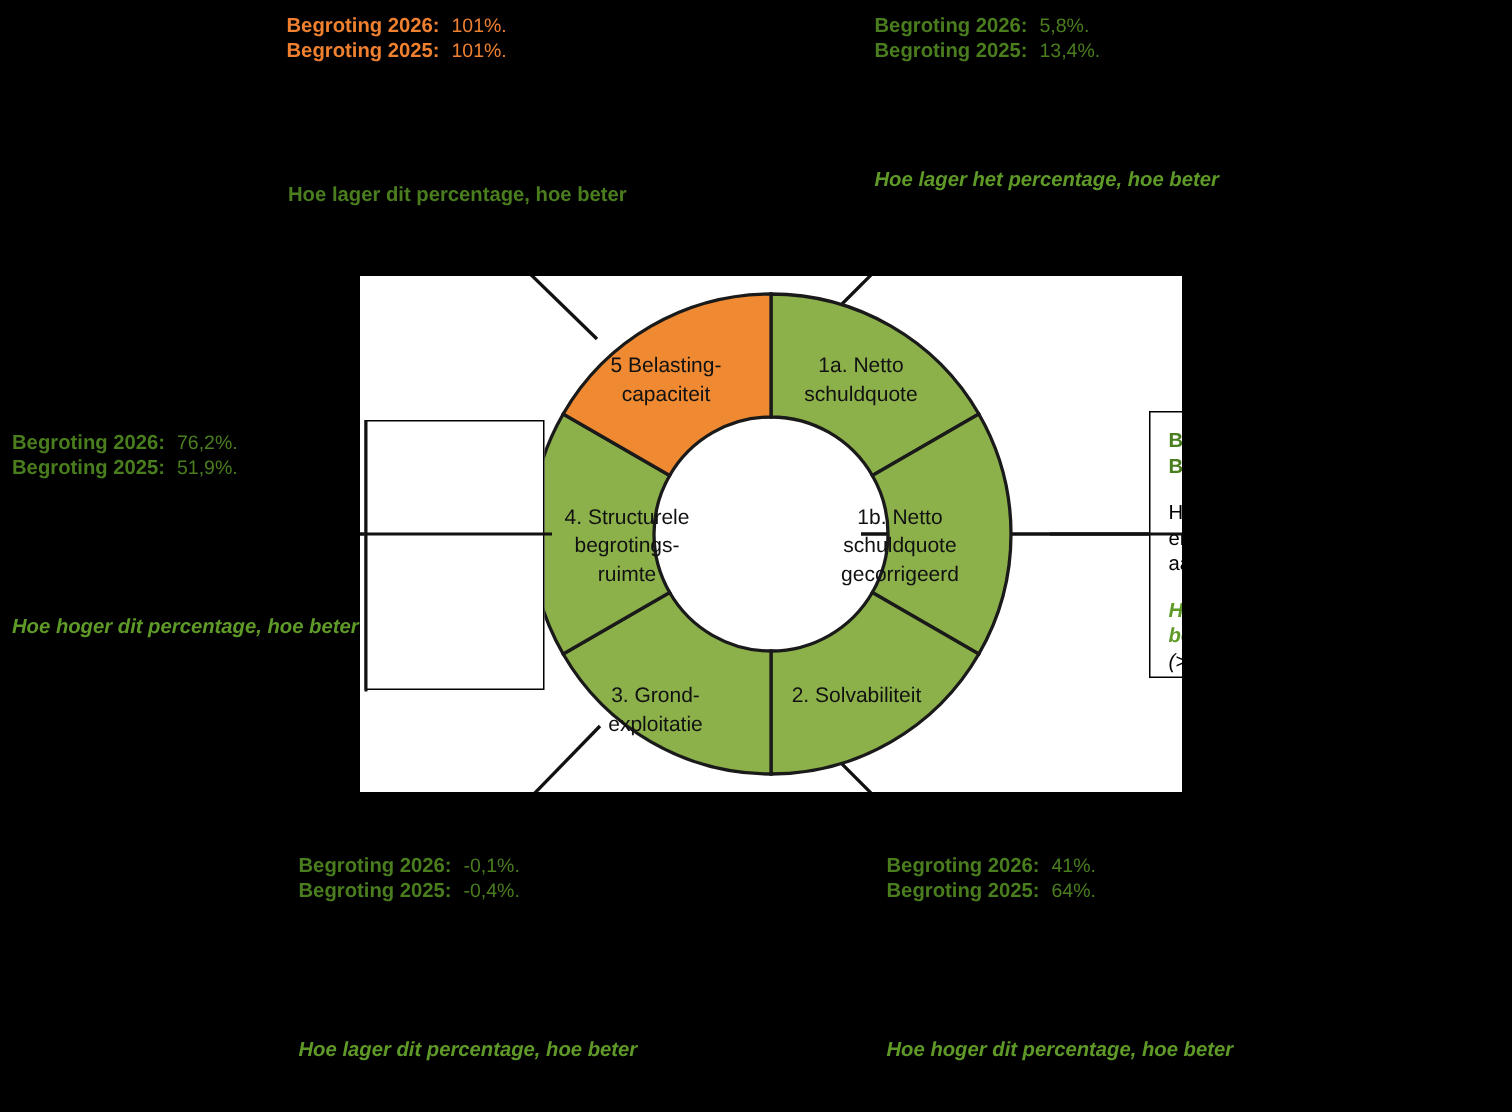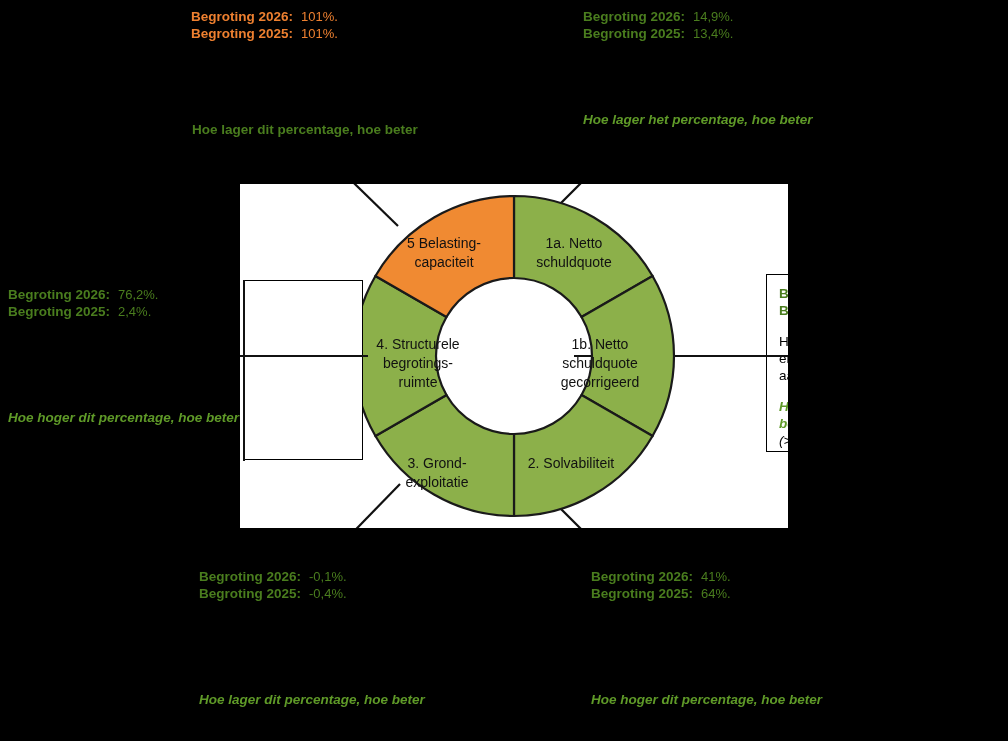--- a/index.html
+++ b/index.html
@@ -166,37 +166,37 @@
     <div class="row">
       <span class="lbl orange">Begroting 2025:</span>
       <span class="val orange">101%.</span>
     </div>
   </div>
   <div class="hint noital" style="left:192px;top:122px;">Hoe lager dit percentage, hoe beter</div>
 
   <div class="metrics" style="left:583px;top:8px;">
     <div class="row">
       <span class="lbl green">Begroting 2026:</span>
-      <span class="val green">14,9%.</span>
+      <span class="val green">5,8%.</span>
     </div>
     <div class="row">
       <span class="lbl green">Begroting 2025:</span>
       <span class="val green">13,4%.</span>
     </div>
   </div>
   <div class="hint ital" style="left:583px;top:112px;">Hoe lager het percentage, hoe beter</div>
 
   <div class="metrics" style="left:8px;top:286px;">
     <div class="row">
       <span class="lbl green">Begroting 2026:</span>
       <span class="val green">76,2%.</span>
     </div>
     <div class="row">
       <span class="lbl green">Begroting 2025:</span>
-      <span class="val green">2,4%.</span>
+      <span class="val green">51,9%.</span>
     </div>
   </div>
   <div class="hint ital" style="left:8px;top:410px;">Hoe hoger dit percentage, hoe beter</div>
 
   <div class="metrics" style="left:199px;top:568px;">
     <div class="row">
       <span class="lbl green">Begroting 2026:</span>
       <span class="val green">-0,1%.</span>
     </div>
     <div class="row">

